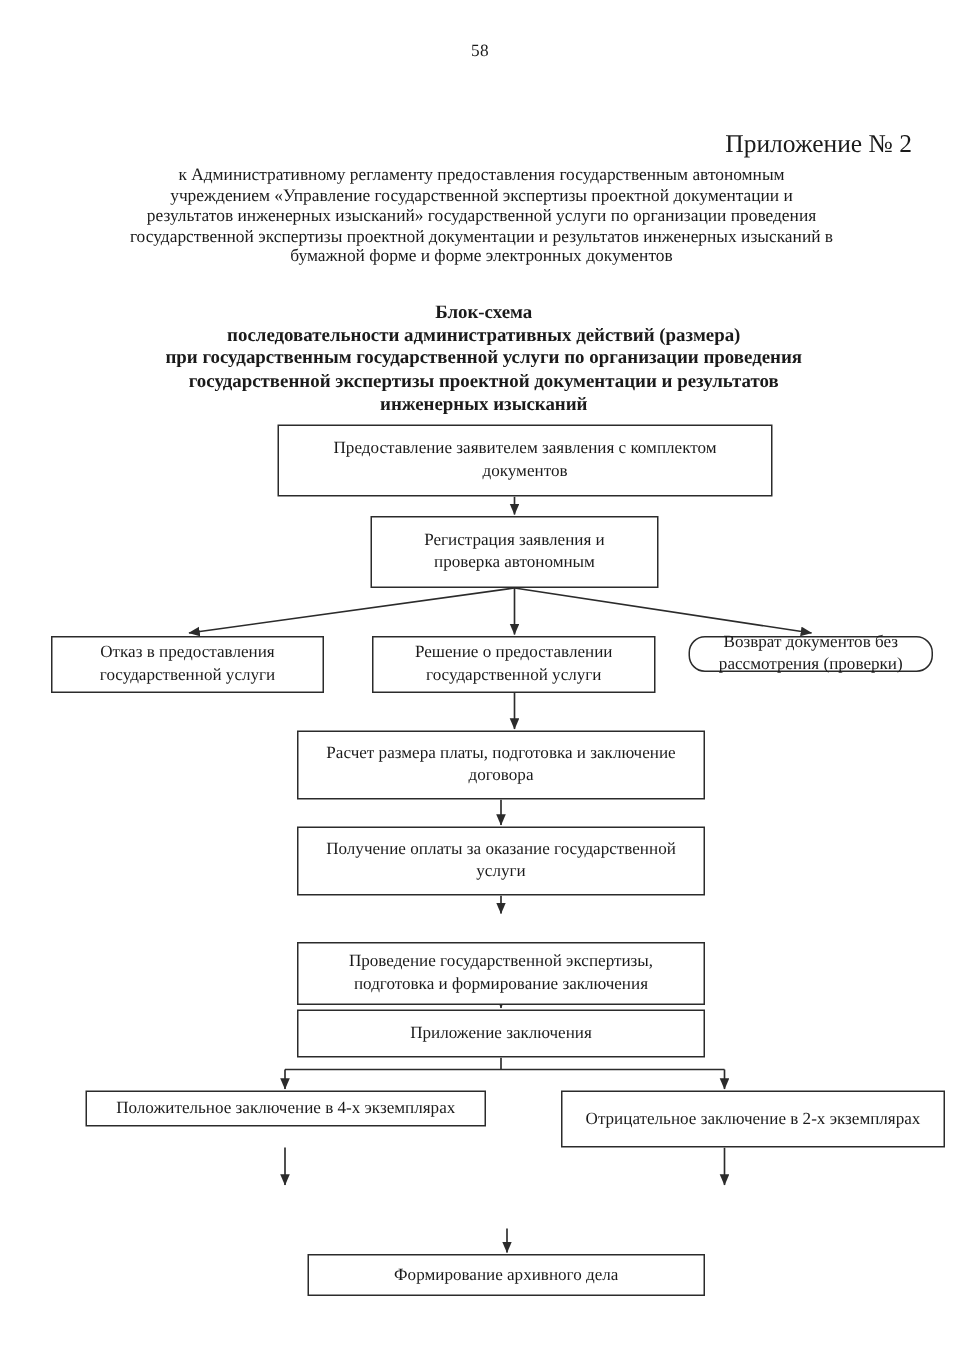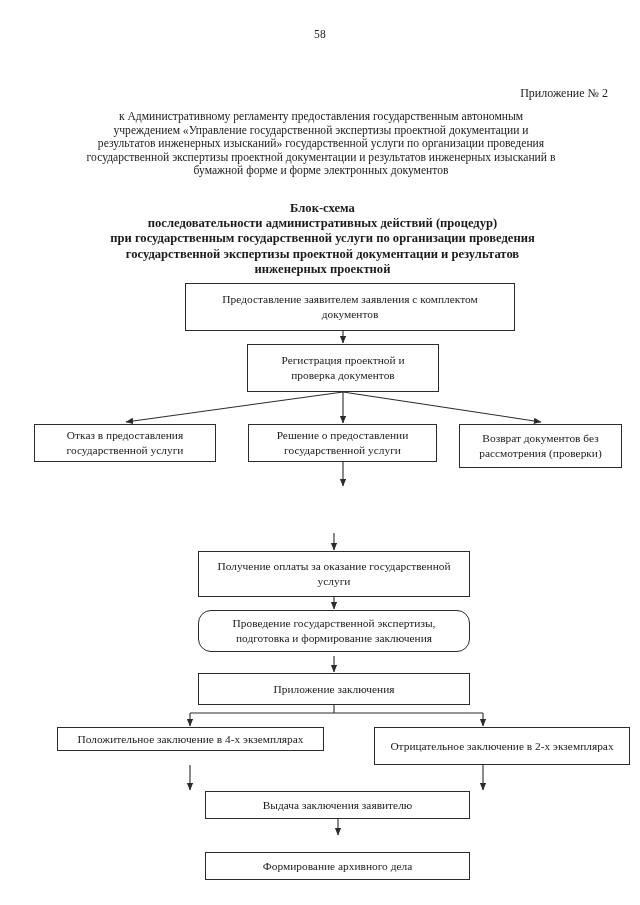--- a/index.html
+++ b/index.html
@@ -28,21 +28,21 @@
     text-align: center;
     font-size: 11.5px;
     letter-spacing: .2px;
   }
   .appendix-label {
     position: absolute;
     top: 86px;
     left: 0;
     width: 608px;
     text-align: right;
-    font-size: 12px;
+    font-size: 17px;
   }
   .preamble {
     position: absolute;
     top: 110px;
     left: 86px;
     width: 470px;
     text-align: center;
     font-size: 11.6px;
     line-height: 13.6px;
   }
@@ -100,24 +100,24 @@
 <div id="page">
 
   <div class="page-number">58</div>
 
   <div class="appendix-label">Приложение № 2</div>
 
   <div class="preamble">к Административному регламенту предоставления  государственным автономным учреждением «Управление государственной экспертизы проектной документации и результатов инженерных изысканий» государственной услуги по организации проведения государственной экспертизы проектной документации и результатов инженерных изысканий в бумажной форме и форме электронных документов</div>
 
   <div class="doc-title">
     <div>Блок-схема</div>
-    <div>последовательности административных действий (процедур)</div>
+    <div>последовательности административных действий (размера)</div>
     <div>при государственным государственной услуги по организации проведения</div>
     <div>государственной экспертизы проектной документации и результатов</div>
-    <div>инженерных проектной</div>
+    <div>инженерных изысканий</div>
   </div>
 
   <div class="flow">
 
     <svg class="connectors" viewBox="0 0 640 905" xmlns="http://www.w3.org/2000/svg">
       <defs>
         <marker id="ah" markerWidth="9" markerHeight="9" refX="7.2" refY="3.2" orient="auto" markerUnits="userSpaceOnUse">
           <path d="M0,0 L7.6,3.2 L0,6.4 z" fill="#2b2b2b"></path>
         </marker>
       </defs>
@@ -149,58 +149,58 @@
 
         <line x1="338" y1="819" x2="338" y2="835" marker-end="url(#ah)"></line>
       </g>
     </svg>
 
     <div class="node" style="left:185px; top:283px; width:330px; height:48px;">
       <span class="label">Предоставление заявителем заявления с комплектом документов</span>
     </div>
 
     <div class="node" style="left:247px; top:344px; width:192px; height:48px;">
-      <span class="label">Регистрация проектной и проверка документов</span>
+      <span class="label">Регистрация заявления и проверка автономным</span>
     </div>
 
     <div class="node" style="left:34px; top:424px; width:182px; height:38px;">
       <span class="label">Отказ в предоставления государственной услуги</span>
     </div>
 
     <div class="node" style="left:248px; top:424px; width:189px; height:38px;">
       <span class="label">Решение о предоставлении государственной услуги</span>
     </div>
 
-    <div class="node" style="left:459px; top:424px; width:163px; height:44px;">
+    <div class="node" style="left:459px; top:424px; width:163px; height:24px;border-radius:11px;">
       <span class="label">Возврат документов без рассмотрения (проверки)</span>
     </div>
 
+    <div class="node" style="left:198px; top:487px; width:272px; height:46px;">
+      <span class="label">Расчет размера платы, подготовка и заключение договора</span>
+    </div>
 
     <div class="node" style="left:198px; top:551px; width:272px; height:46px;">
       <span class="label">Получение оплаты за оказание государственной услуги</span>
     </div>
 
-    <div class="node" style="left:198px; top:610px; width:272px; height:42px;border-radius:13px;">
+    <div class="node" style="left:198px; top:628px; width:272px; height:42px;">
       <span class="label">Проведение государственной экспертизы, подготовка и формирование заключения</span>
     </div>
 
     <div class="node" style="left:198px; top:673px; width:272px; height:32px;">
       <span class="label">Приложение заключения</span>
     </div>
 
     <div class="node" style="left:57px; top:727px; width:267px; height:24px;">
       <span class="label">Положительное заключение в 4-х экземплярах</span>
     </div>
 
     <div class="node" style="left:374px; top:727px; width:256px; height:38px;">
       <span class="label">Отрицательное заключение в 2-х экземплярах</span>
     </div>
 
-    <div class="node" style="left:205px; top:791px; width:265px; height:28px;">
-      <span class="label">Выдача заключения заявителю</span>
-    </div>
-
-    <div class="node" style="left:205px; top:836px; width:265px; height:28px;margin-top:16px;">
+
+    <div class="node" style="left:205px; top:836px; width:265px; height:28px;">
       <span class="label">Формирование архивного дела</span>
     </div>
 
   </div>
 </div>
 
 </body></html>

